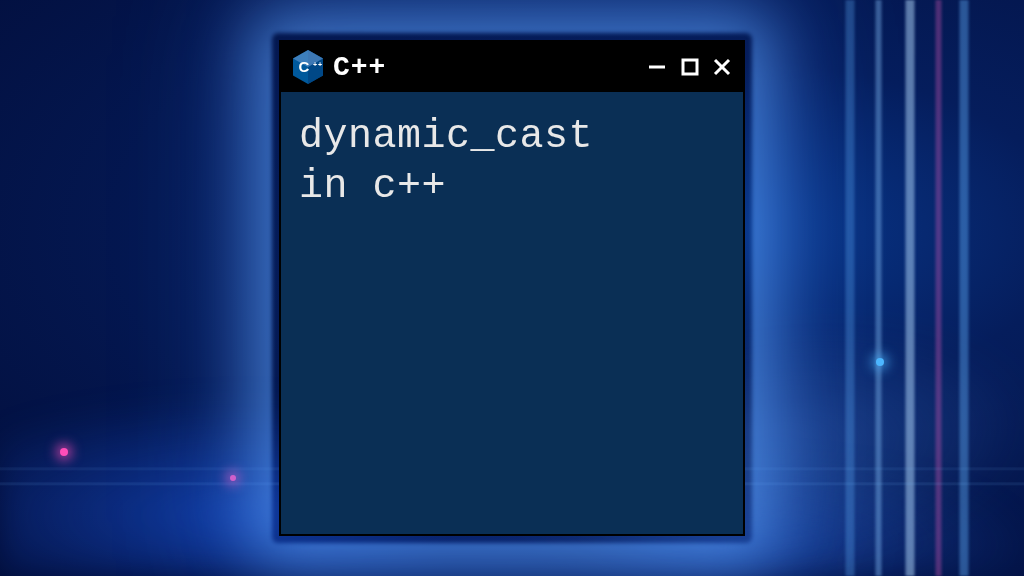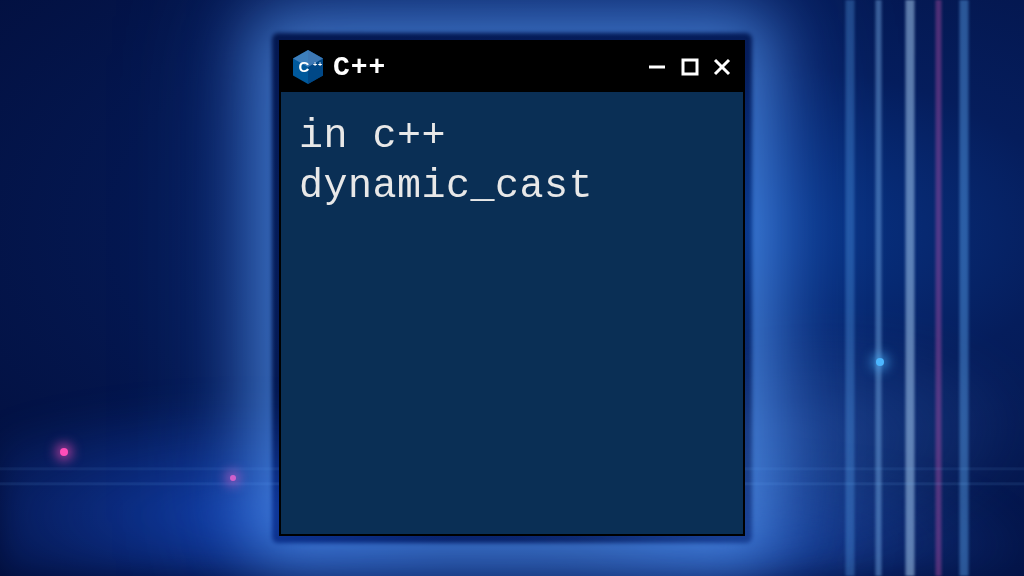--- a/index.html
+++ b/index.html
@@ -205,16 +205,16 @@
       </div>
       <div class="ctrl">
         <svg width="18" height="18" viewBox="0 0 18 18">
             <line x1="2" y1="2" x2="16" y2="16" stroke="#fff" stroke-width="3"></line>
             <line x1="16" y1="2" x2="2" y2="16" stroke="#fff" stroke-width="3"></line>
           </svg>
       </div>
     </div>
   </div>
   <div class="terminal-body">
+    <div>dynamic_cast</div>
     <div>in c++</div>
-    <div>dynamic_cast</div>
   </div>
 </div>
 
 </body></html>

